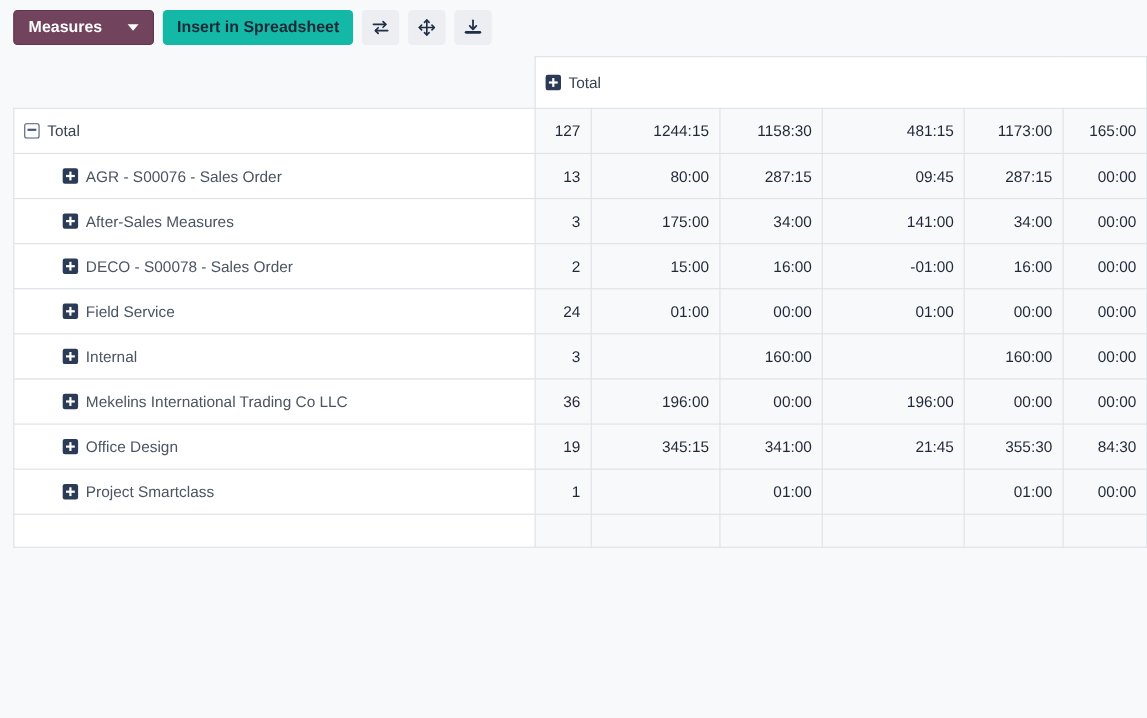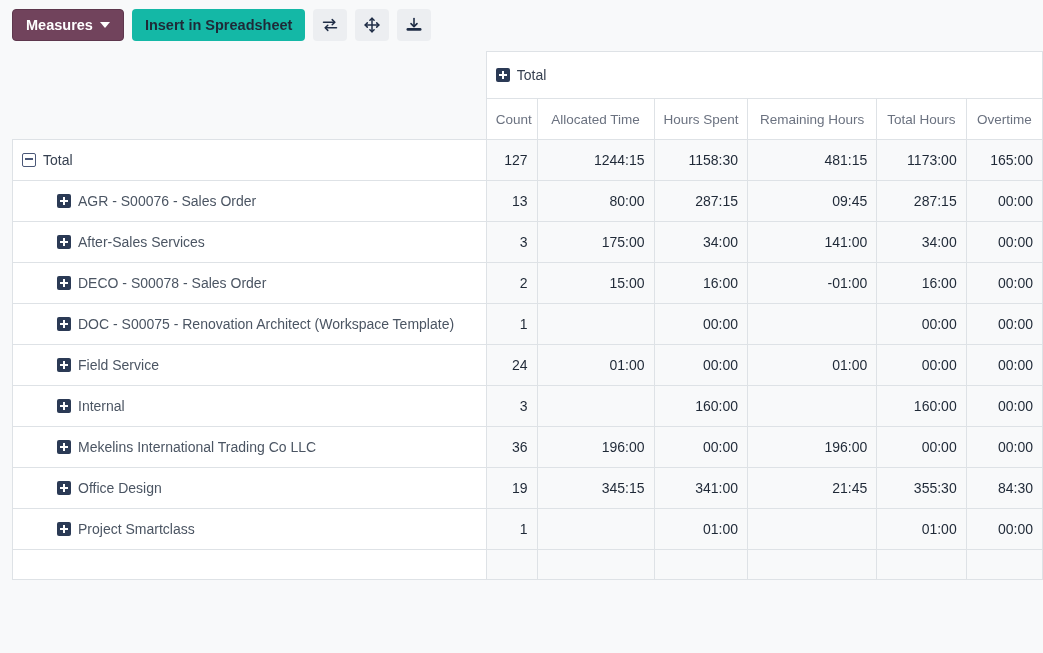--- a/index.html
+++ b/index.html
@@ -33,21 +33,21 @@
     display: inline-flex;
     align-items: center;
     justify-content: center;
     white-space: nowrap;
   }
   .btn-measures {
     background: #71435c;
     color: #ffffff;
     padding: 0 13px;
     height: 32px;
-    gap: 7px;
+    gap: 23px;
     border: 1px solid #5e374d;
     font-weight: 600;
   }
   .caret {
     width: 0; height: 0;
     border-left: 5px solid transparent;
     border-right: 5px solid transparent;
     border-top: 6px solid #ffffff;
     display: inline-block;
   }
@@ -225,29 +225,20 @@
       <col style="width:75px">
     </colgroup>
 
     <thead>
       <tr>
         <th class="corner"></th>
         <th class="group-head" colspan="6">
           <span class="exp plus"></span><span>Total</span>
         </th>
       </tr>
-      <tr>
-        <th class="corner"></th>
-        <th class="meas-head">Count</th>
-        <th class="meas-head">Allocated Time</th>
-        <th class="meas-head">Hours Spent</th>
-        <th class="meas-head">Remaining Hours</th>
-        <th class="meas-head">Total Hours</th>
-        <th class="meas-head">Overtime</th>
-      </tr>
     </thead>
 
     <tbody>
 
       <tr>
         <td class="rowlabel total">
           <span class="exp minus"></span><span>Total</span>
         </td>
         <td class="num">127</td>
         <td class="num">1244:15</td>
@@ -264,21 +255,21 @@
         <td class="num">13</td>
         <td class="num">80:00</td>
         <td class="num">287:15</td>
         <td class="num">09:45</td>
         <td class="num">287:15</td>
         <td class="num">00:00</td>
       </tr>
 
       <tr>
         <td class="rowlabel indent">
-          <span class="exp plus"></span><span>After-Sales Services</span>
+          <span class="exp plus"></span><span>After-Sales Measures</span>
         </td>
         <td class="num">3</td>
         <td class="num">175:00</td>
         <td class="num">34:00</td>
         <td class="num">141:00</td>
         <td class="num">34:00</td>
         <td class="num">00:00</td>
       </tr>
 
       <tr>
@@ -286,31 +277,20 @@
           <span class="exp plus"></span><span>DECO - S00078 - Sales Order</span>
         </td>
         <td class="num">2</td>
         <td class="num">15:00</td>
         <td class="num">16:00</td>
         <td class="num">-01:00</td>
         <td class="num">16:00</td>
         <td class="num">00:00</td>
       </tr>
 
-      <tr>
-        <td class="rowlabel indent">
-          <span class="exp plus"></span><span>DOC - S00075 - Renovation Architect (Workspace Template)</span>
-        </td>
-        <td class="num">1</td>
-        <td class="num"></td>
-        <td class="num">00:00</td>
-        <td class="num"></td>
-        <td class="num">00:00</td>
-        <td class="num">00:00</td>
-      </tr>
 
 
       <tr>
         <td class="rowlabel indent">
           <span class="exp plus"></span><span>Field Service</span>
         </td>
         <td class="num">24</td>
         <td class="num">01:00</td>
         <td class="num">00:00</td>
         <td class="num">01:00</td>

